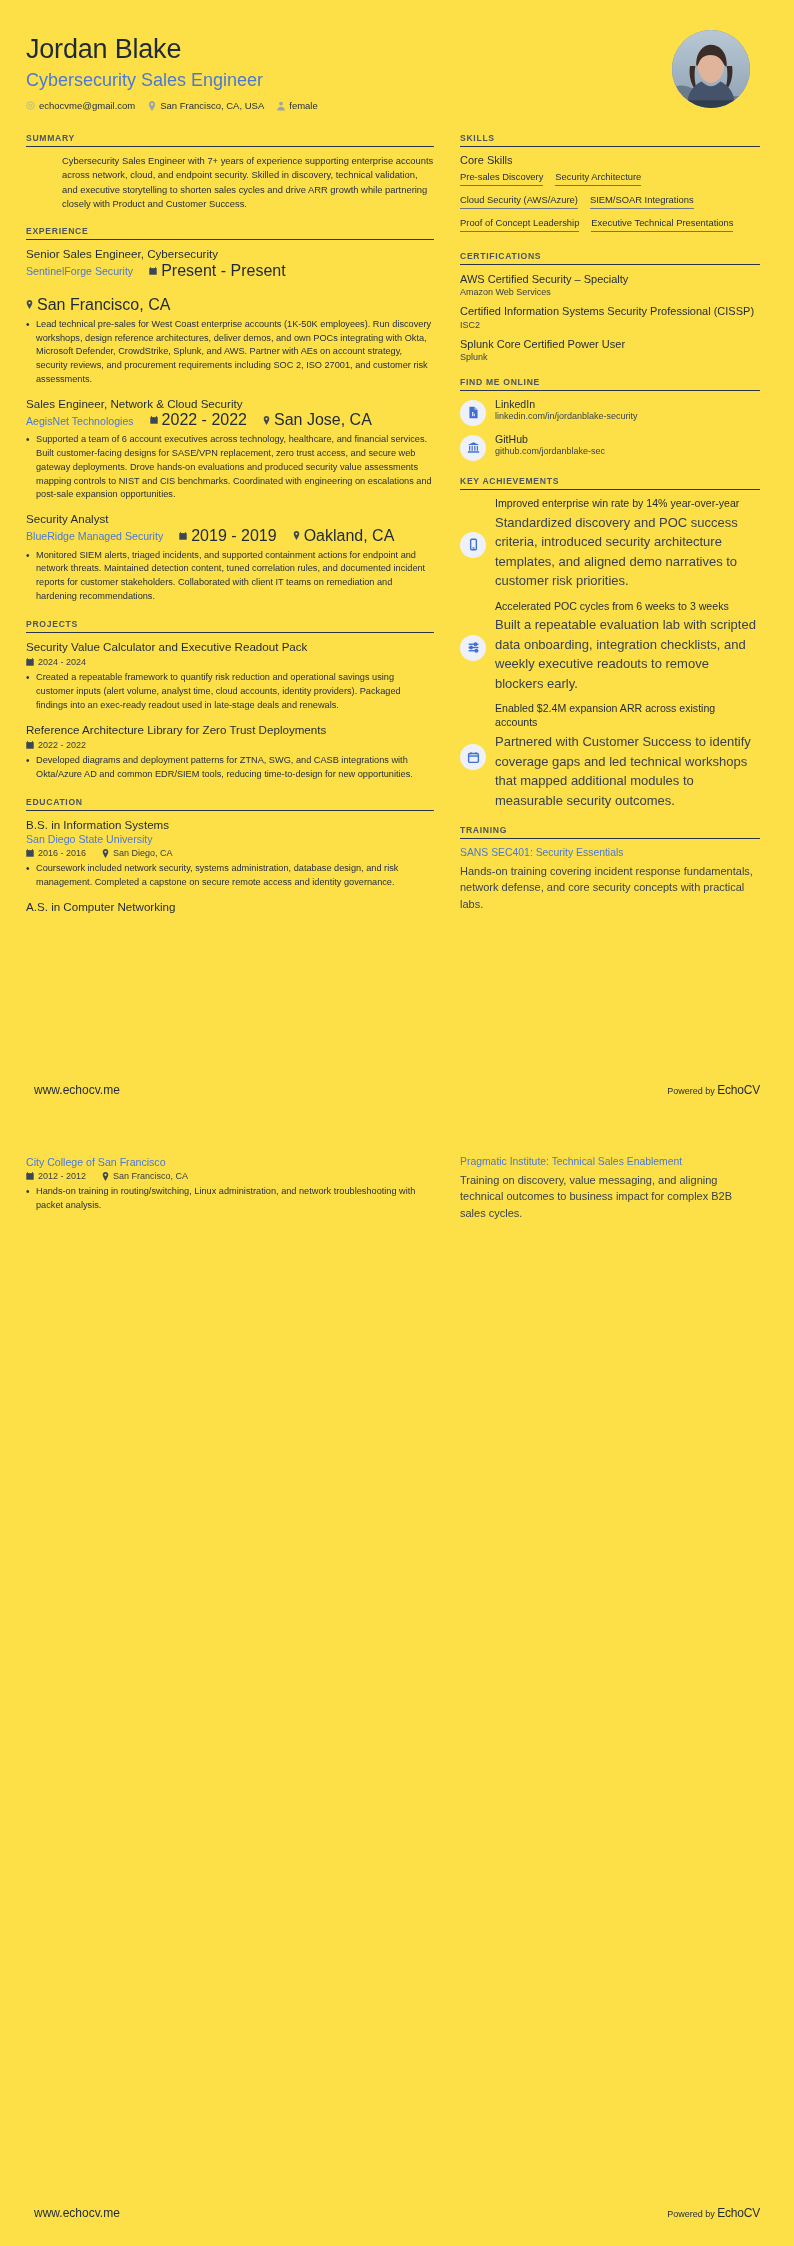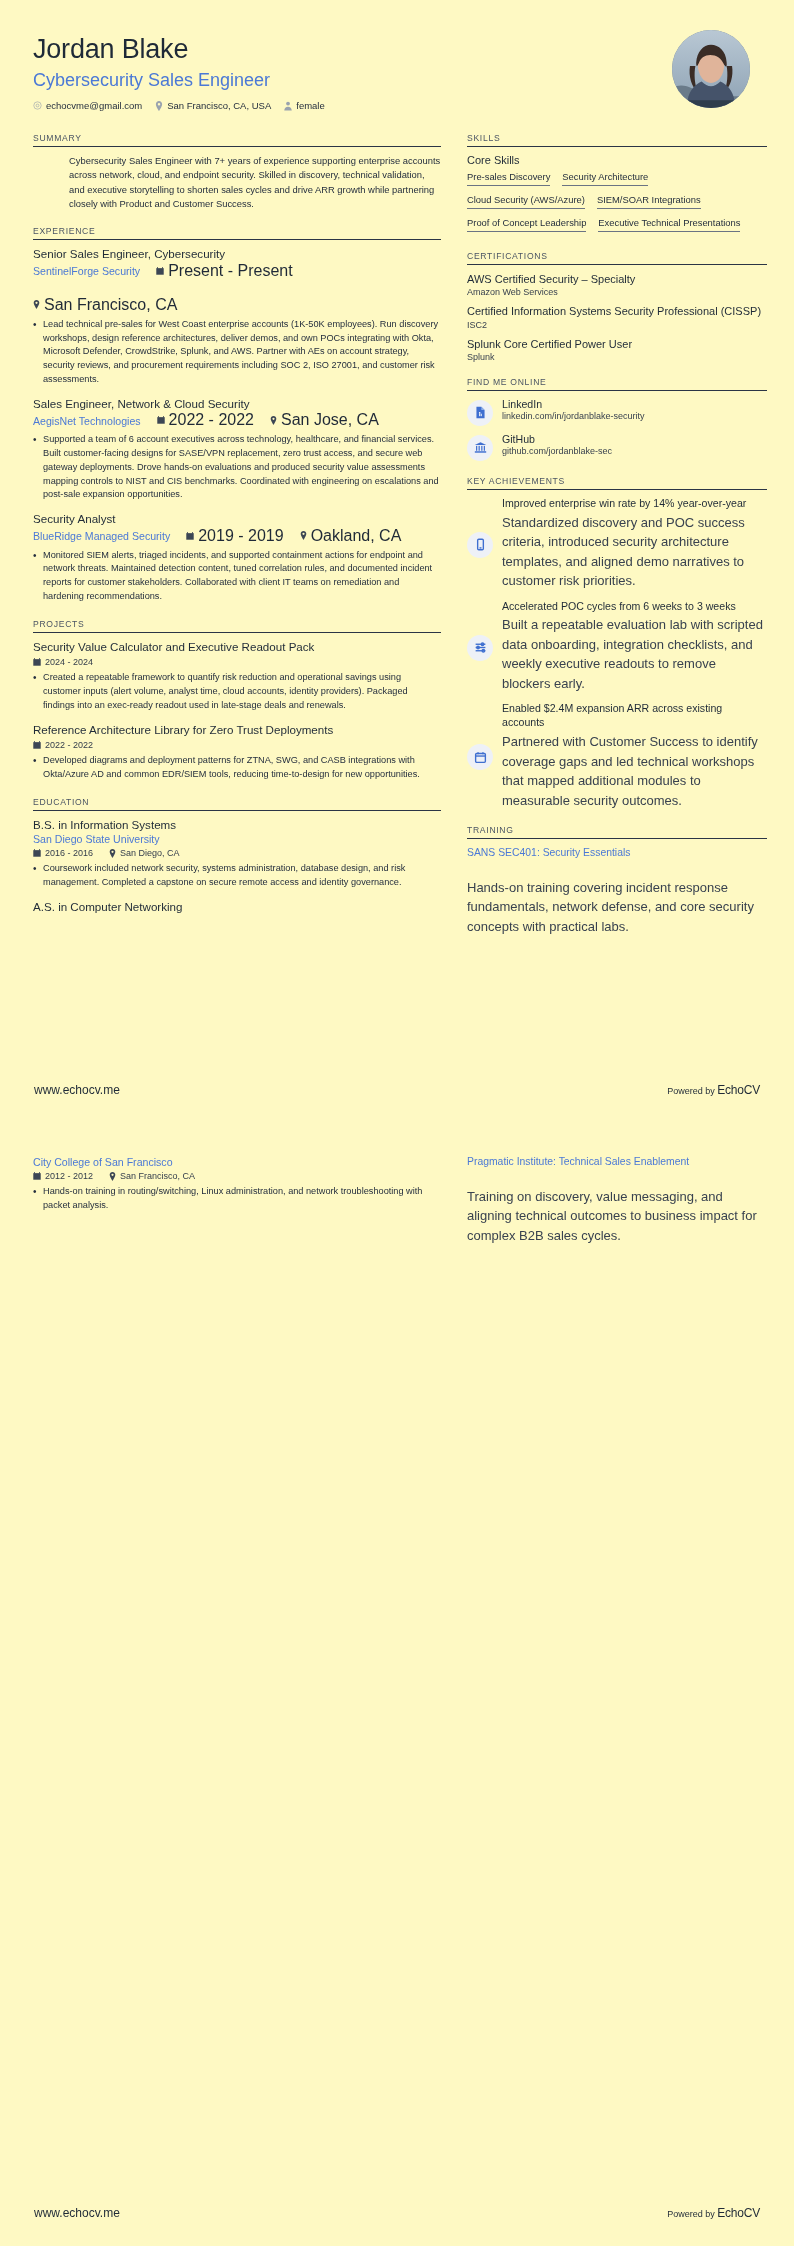--- a/index.html
+++ b/index.html
@@ -6,22 +6,22 @@
   html, body {
     width: 794px;
     background: #ffffff;
     font-family: "Liberation Sans", sans-serif;
     color: #1f2937;
   }
   .page {
     position: relative;
     width: 794px;
     height: 1123px;
-    background: #fef9c3;
-    padding: 30px 34px 0 33px;
+    background: #fde047;
+    padding: 30px 34px 0 26px;
   }
   .page-2 { padding-top: 32px; }
 
   
   .header { display: flex; justify-content: space-between; align-items: flex-start; }
   .hdr-left { padding-top: 4px; }
   .name {
     font-size: 27px; font-weight: 400; color: #1f2a37;
     letter-spacing: -0.2px; line-height: 1.15;
   }
@@ -41,21 +41,21 @@
   }
   .avatar svg { display: block; width: 100%; height: 100%; }
 
   
   .cols { display: flex; gap: 26px; margin-top: 22px; }
   .col-left { width: 408px; flex: 0 0 408px; }
   .col-right { width: 300px; flex: 0 0 300px; }
 
   .sec-title {
     font-size: 8.6px; letter-spacing: 0.7px; color: #4a5463;
-    text-transform: uppercase; padding-bottom: 3px;
+    text-transform: uppercase; padding-bottom: 3px; font-weight: bold;
   }
   .sec-rule { border-bottom: 1.6px solid #2b3545; margin-bottom: 7px; }
   .section { margin-bottom: 15px; }
 
   .para {
     font-size: 9.4px; line-height: 1.52; color: #252f3e; text-align: left; margin-left: 36px;
   }
 
   
   .entry { margin-bottom: 10px; }
@@ -108,21 +108,21 @@
     width: 26px; height: 26px; border-radius: 50%; background: #eef1f7;
     display: flex; align-items: center; justify-content: center; flex: 0 0 26px;
     margin-top: 2px;
   }
   .ach-badge svg { width: 13px; height: 13px; stroke: #3f6fd0; fill: none; stroke-width: 1.7; }
   .ach-title { font-size: 10.6px; color: #1f2a37; line-height: 1.3; }
   .ach-desc { font-size: 13px; color: #39424f; line-height: 1.5; margin-top: 2px; }
 
   
   .train-title { font-size: 10.4px; color: #4b79d6; line-height: 1.3; }
-  .train-desc { font-size: 13px; color: #39424f; line-height: 1.5; margin-top: 18px; }
+  .train-desc { font-size: 11px; color: #39424f; line-height: 1.5; margin-top: 3px; }
 
   
   .footer {
     position: absolute; left: 34px; right: 34px; bottom: 26px;
     display: flex; justify-content: space-between; align-items: baseline;
   }
   .footer-left { font-size: 12px; color: #1f2a37; }
   .footer-right { font-size: 9px; color: #1f2a37; }
   .footer-right .brand { font-size: 12px; letter-spacing: -0.2px; }
 </style>

